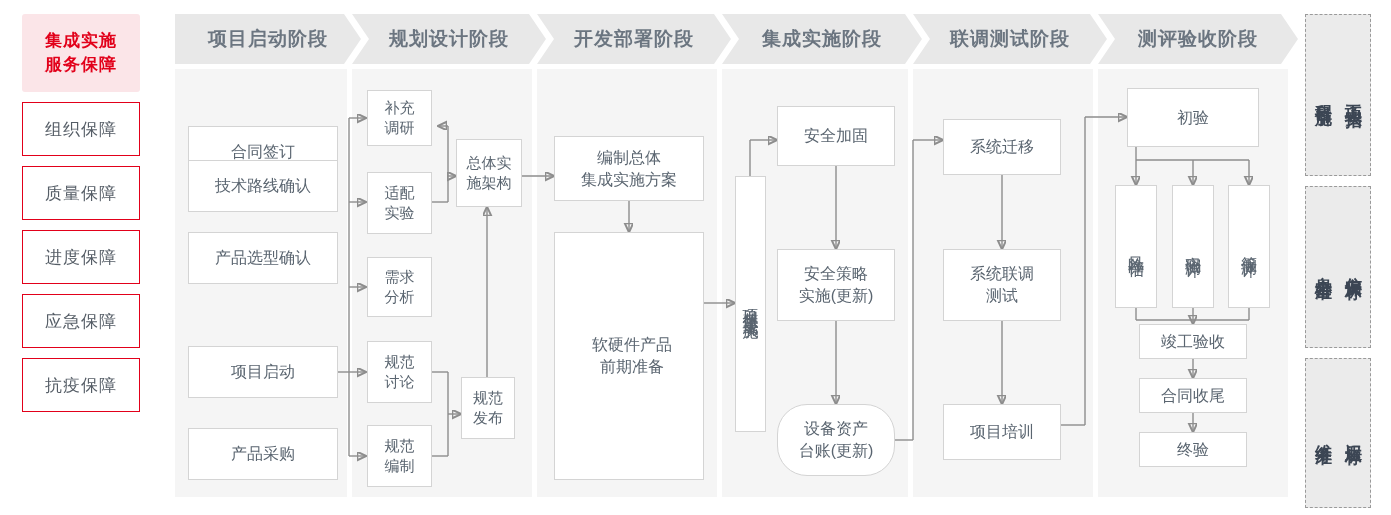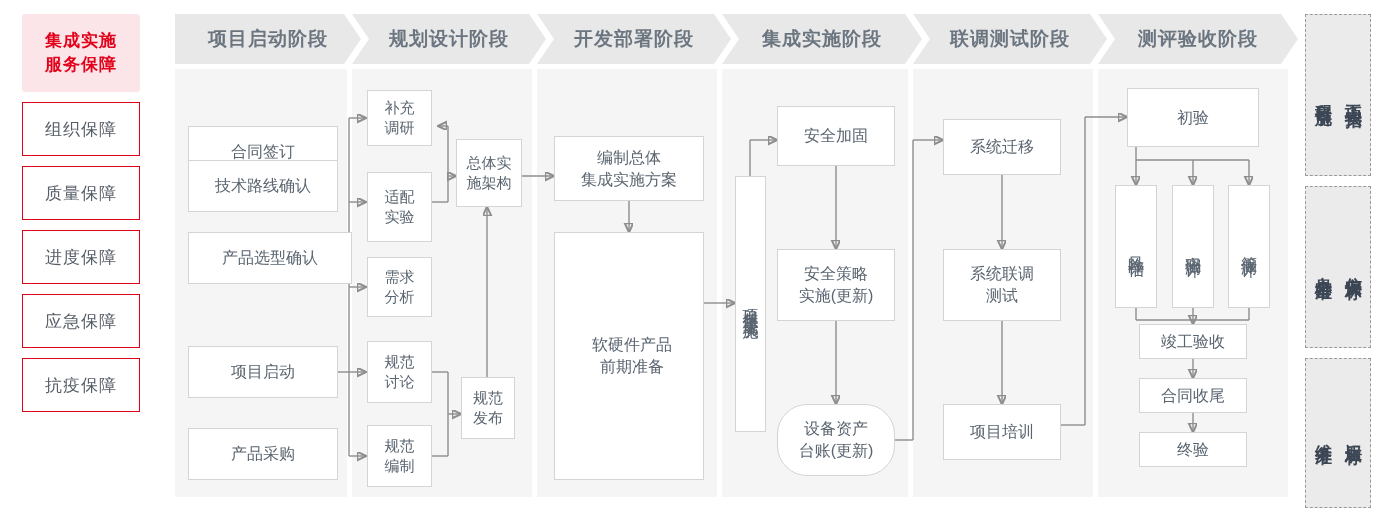--- a/index.html
+++ b/index.html
@@ -160,28 +160,28 @@
     <line x1="1249" y1="308" x2="1249" y2="320"></line>
     <line x1="1136" y1="320" x2="1249" y2="320"></line>
     <line x1="1193" y1="308" x2="1193" y2="324" marker-end="url(#ah)"></line>
 
     <line x1="1193" y1="359" x2="1193" y2="378" marker-end="url(#ah)"></line>
     <line x1="1193" y1="413" x2="1193" y2="432" marker-end="url(#ah)"></line>
   </svg>
 
   <div class="node" style="left:188px;top:92px;width:150px;height:52px;margin-top:34px;">合同签订</div>
   <div class="node" style="left:188px;top:160px;width:150px;height:52px;">技术路线确认</div>
-  <div class="node" style="left:188px;top:232px;width:164px;height:52px;text-align:right;">产品选型确认</div>
+  <div class="node" style="left:188px;top:232px;width:150px;height:52px;text-align:right;">产品选型确认</div>
   <div class="node" style="left:188px;top:346px;width:150px;height:52px;">项目启动</div>
   <div class="node" style="left:188px;top:428px;width:150px;height:52px;">产品采购</div>
 
   <div class="node small" style="left:367px;top:90px;width:65px;height:56px;">
     <div><span>补充</span><br><span>调研</span></div>
   </div>
-  <div class="node small" style="left:367px;top:172px;width:65px;height:70px;">
+  <div class="node small" style="left:367px;top:172px;width:65px;height:62px;">
     <div><span>适配</span><br><span>实验</span></div>
   </div>
   <div class="node small" style="left:367px;top:257px;width:65px;height:60px;">
     <div><span>需求</span><br><span>分析</span></div>
   </div>
   <div class="node small" style="left:367px;top:341px;width:65px;height:62px;">
     <div><span>规范</span><br><span>讨论</span></div>
   </div>
   <div class="node small" style="left:367px;top:425px;width:65px;height:62px;">
     <div><span>规范</span><br><span>编制</span></div>

